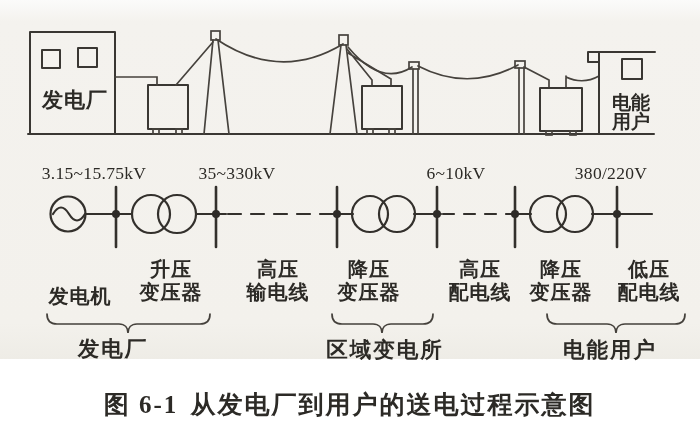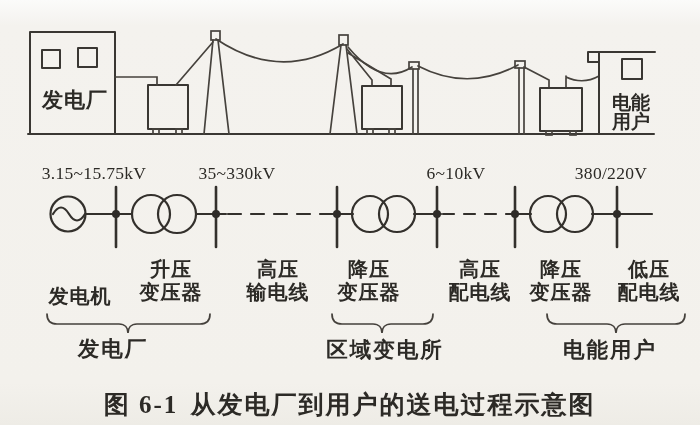--- a/index.html
+++ b/index.html
@@ -1,21 +1,21 @@
 <!DOCTYPE html>
 <html><head>
 <meta charset="utf-8">
 <style>
   html,body{margin:0;padding:0;}
   body{
     width:700px;height:437px;overflow:hidden;
     font-family:"Liberation Serif","DejaVu Serif",serif;
   }
   .page{
-    position:relative;width:700px;height:425px;
+    position:relative;width:700px;height:359px;
     background:linear-gradient(180deg,#fbfbfa 0%,#f4f2ee 6%,#f3f1ec 90%,#eeece6 100%);
   }
   svg{display:block;}
   svg text{
     font-family:"Liberation Serif","DejaVu Serif",serif;
     fill:#2c2a26;
   }
   .sketch{stroke:#3a3733;stroke-width:2;fill:none;stroke-linecap:round;stroke-linejoin:round;}
   .sketch-thin{stroke:#46423d;stroke-width:1.7;fill:none;stroke-linecap:round;}
   .circuit{stroke:#33302c;stroke-width:2.2;fill:none;stroke-linecap:round;}

